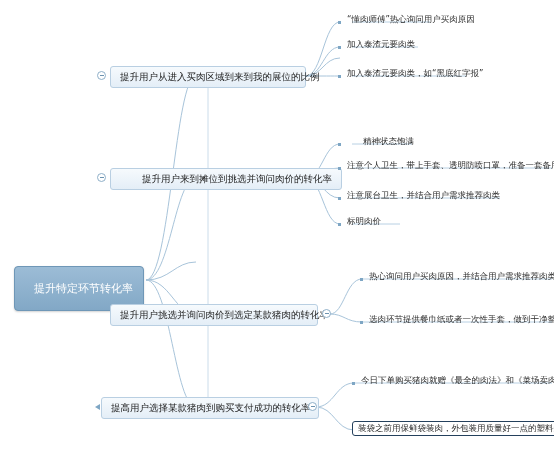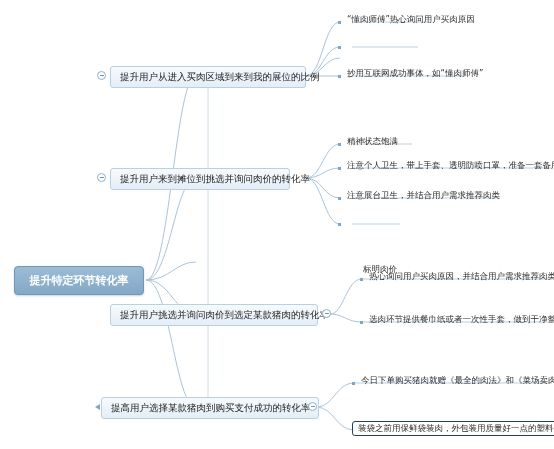--- a/index.html
+++ b/index.html
@@ -34,23 +34,23 @@
     line-height: 1;
   }
   
   .node.root {
     background: #8cafcc;
     background-image: linear-gradient(to bottom, #9cbcd6 0%, #82a8c6 100%);
     border: 1px solid #6f97b7;
     border-radius: 4px;
     color: #ffffff;
     font-size: 11px;
-    font-weight: bold;
-    padding: 8px 10px;
-    text-align: center;
+    font-weight: normal;
+    padding: 16px 10px;
+    text-align: right;
     box-shadow: 0 1px 2px rgba(0,0,0,0.18);
   }
   
   .node.branch {
     background: #eef4fa;
     background-image: linear-gradient(to bottom, #f6fafd 0%, #e4eef7 100%);
     border: 1px solid #b9cfe2;
     border-radius: 3px;
     color: #1a1a1a;
     font-size: 9.5px;
@@ -157,43 +157,46 @@
 
   <div class="toggle" style="left:97px; top:71px;"></div>
   <div class="node branch" id="branch-1" style="left:110px; top:66px; width:196px;">
     <span>提升用户从进入买肉区域到来到我的展位的比例</span>
   </div>
   <div class="dot" style="left:338px; top:20.5px;"></div>
   <div class="node leaf" style="left:344px; top:13px;">
     <span>“懂肉师傅”热心询问用户买肉原因</span>
   </div>
   <div class="dot" style="left:338px; top:45.5px;"></div>
+  <div class="node leaf" style="left:344px; top:38px;">
+    <span>加入泰渣元要肉类</span>
+  </div>
   <div class="dot" style="left:338px; top:74.5px;"></div>
   <div class="node leaf" style="left:344px; top:67px;">
-    <span>抄用互联网成功事体，如“懂肉师傅”</span>
+    <span>加入泰渣元要肉类，如“黑底红字报”</span>
   </div>
 
   <div class="toggle" style="left:97px; top:173px;"></div>
-  <div class="node branch" id="branch-2" style="left:110px; top:168px; width:180px;">
+  <div class="node branch" id="branch-2" style="left:110px; top:168px; width:232px;">
     <span>提升用户来到摊位到挑选并询问肉价的转化率</span>
   </div>
   <div class="dot" style="left:338px; top:142.5px;"></div>
-  <div class="node leaf" style="left:344px; top:135px;">
+  <div class="node leaf" style="left:360px; top:135px;">
     <span>精神状态饱满</span>
   </div>
   <div class="dot" style="left:338px; top:166.5px;"></div>
   <div class="node leaf" style="left:344px; top:159px;">
     <span>注意个人卫生，带上手套、透明防喷口罩，准备一套备用服装</span>
   </div>
   <div class="dot" style="left:338px; top:196.5px;"></div>
   <div class="node leaf" style="left:344px; top:189px;">
     <span>注意展台卫生，并结合用户需求推荐肉类</span>
   </div>
   <div class="dot" style="left:338px; top:222.5px;"></div>
-  <div class="node leaf" style="left:360px; top:215px;margin-top:48px;">
+  <div class="node leaf" style="left:344px; top:215px;">
     <span>标明肉价</span>
   </div>
 
   <div class="node branch" id="branch-3" style="left:110px; top:304px; width:208px;">
     <span>提升用户挑选并询问肉价到选定某款猪肉的转化率</span>
   </div>
   <div class="toggle" style="left:322px; top:309px;"></div>
   <div class="dot" style="left:360px; top:277.5px;"></div>
   <div class="node leaf" style="left:366px; top:270px;">
     <span>热心询问用户买肉原因，并结合用户需求推荐肉类</span>

